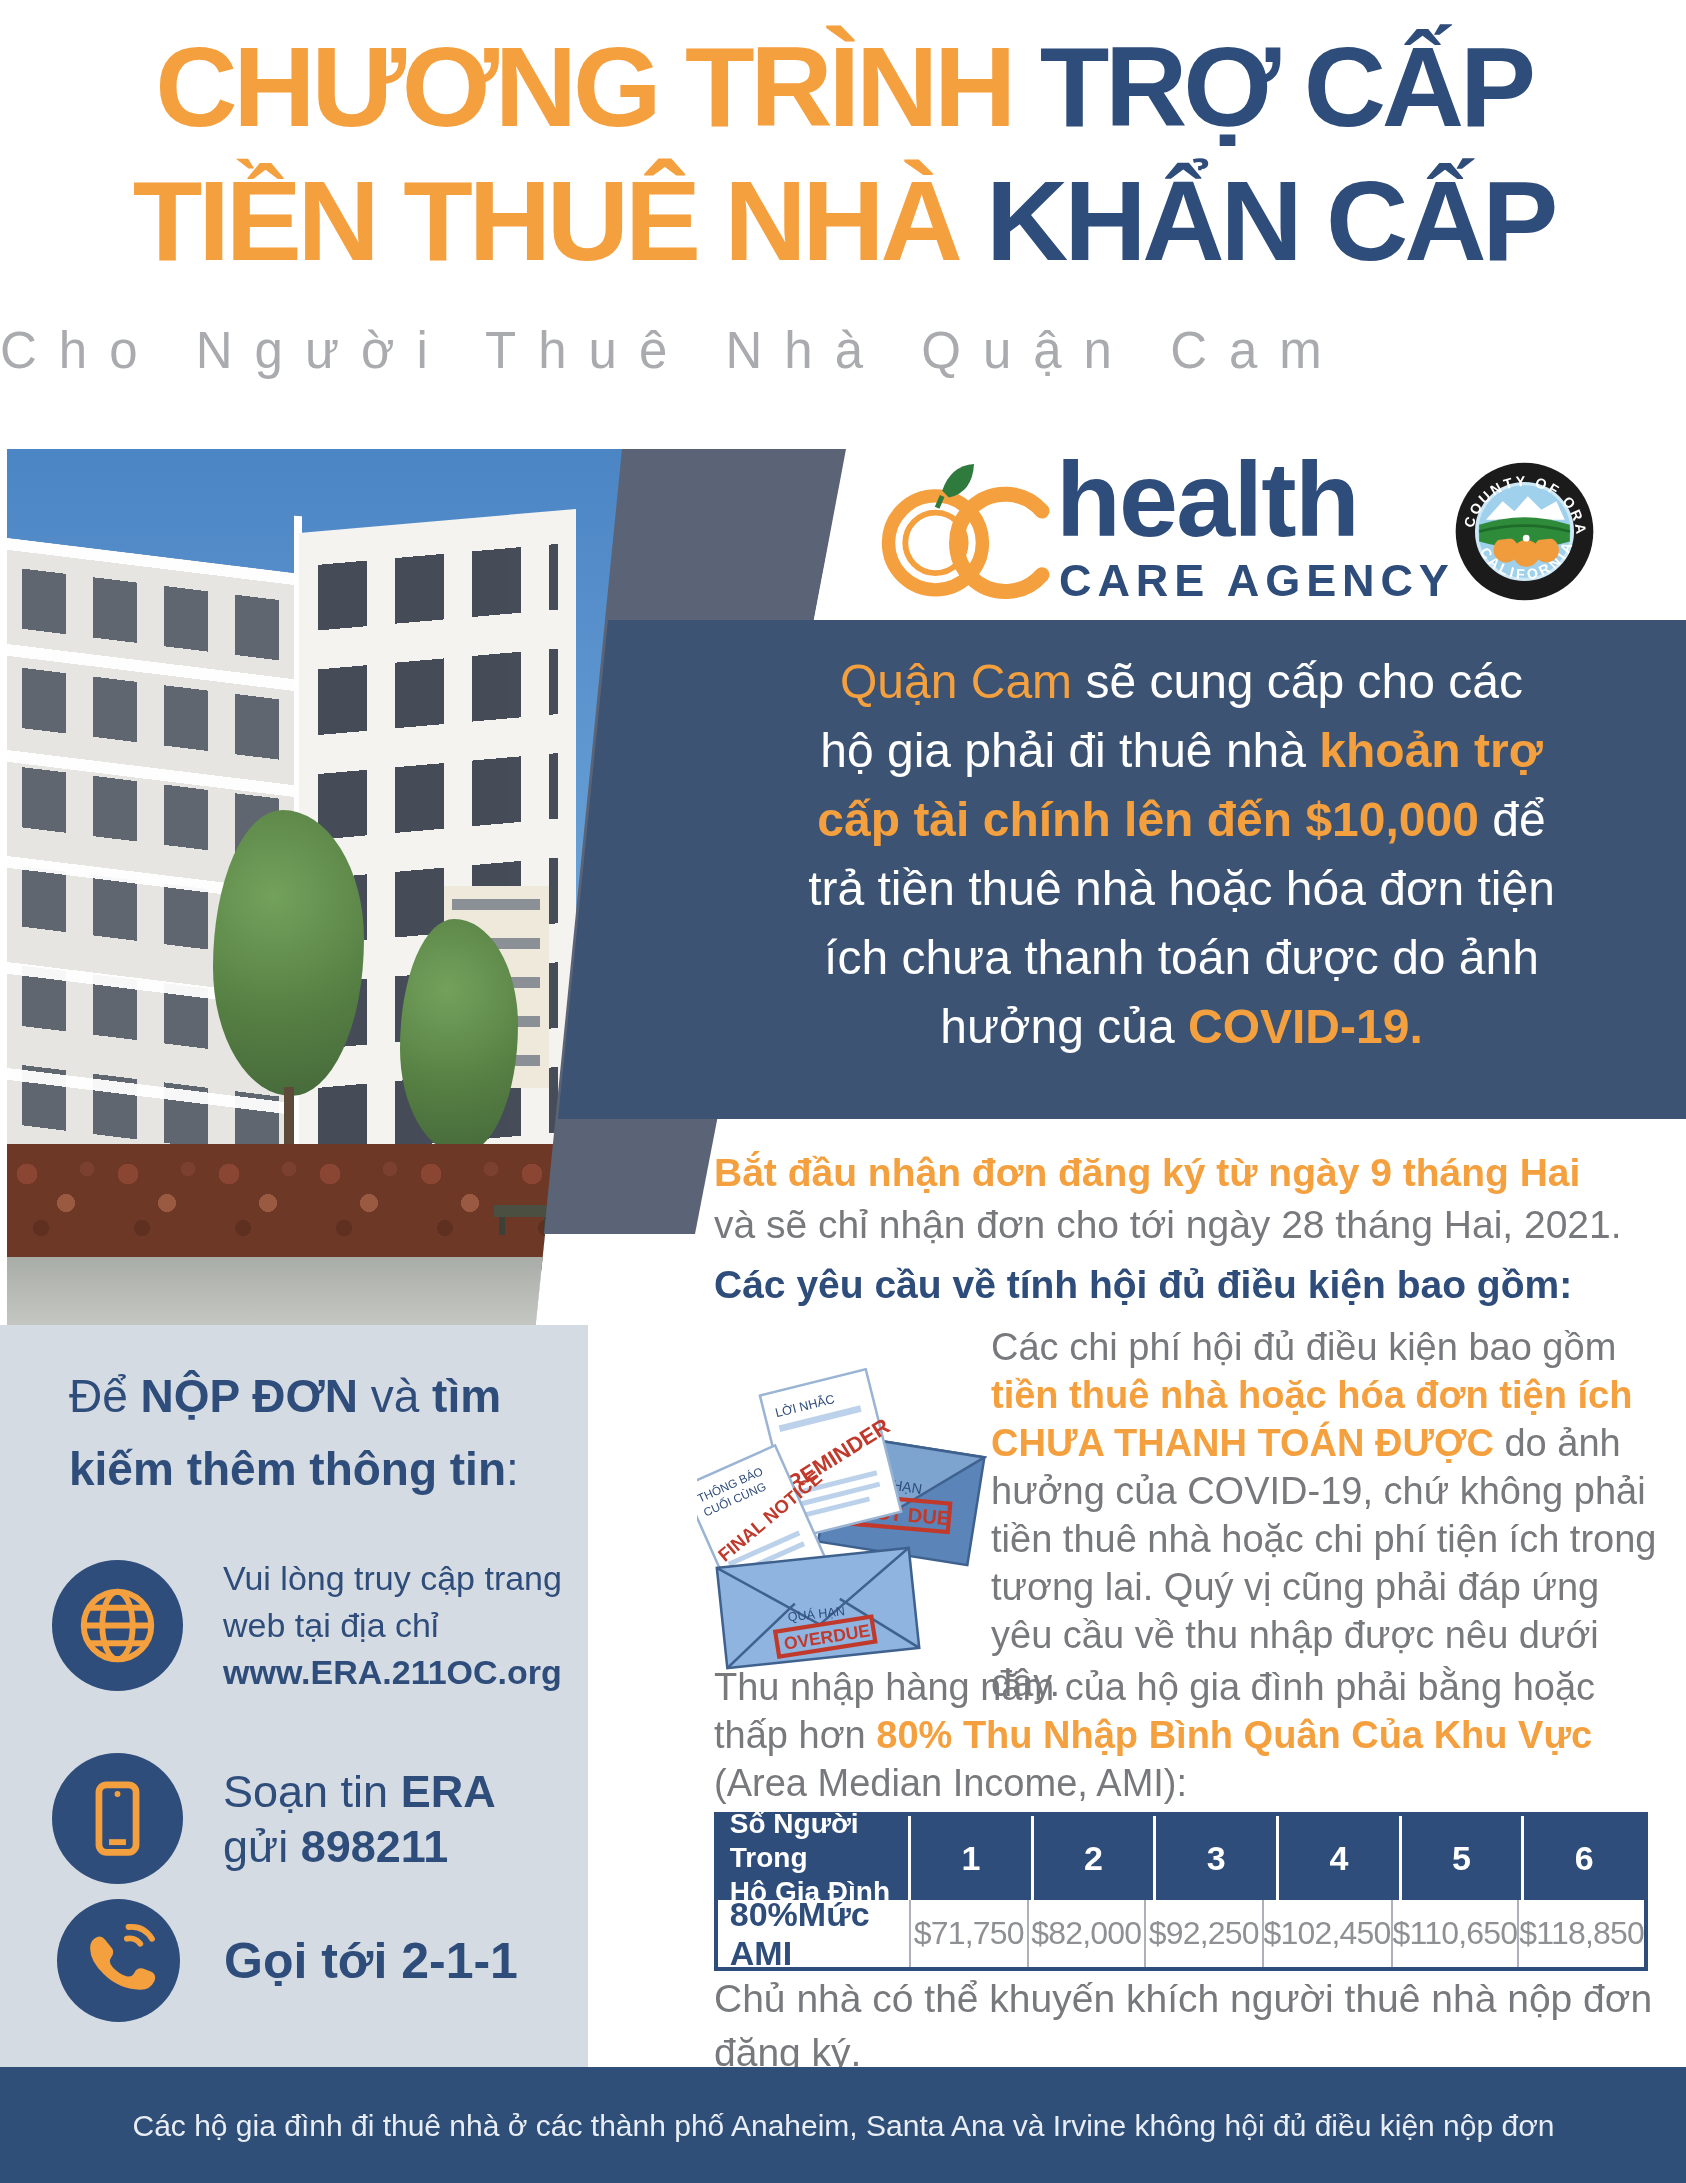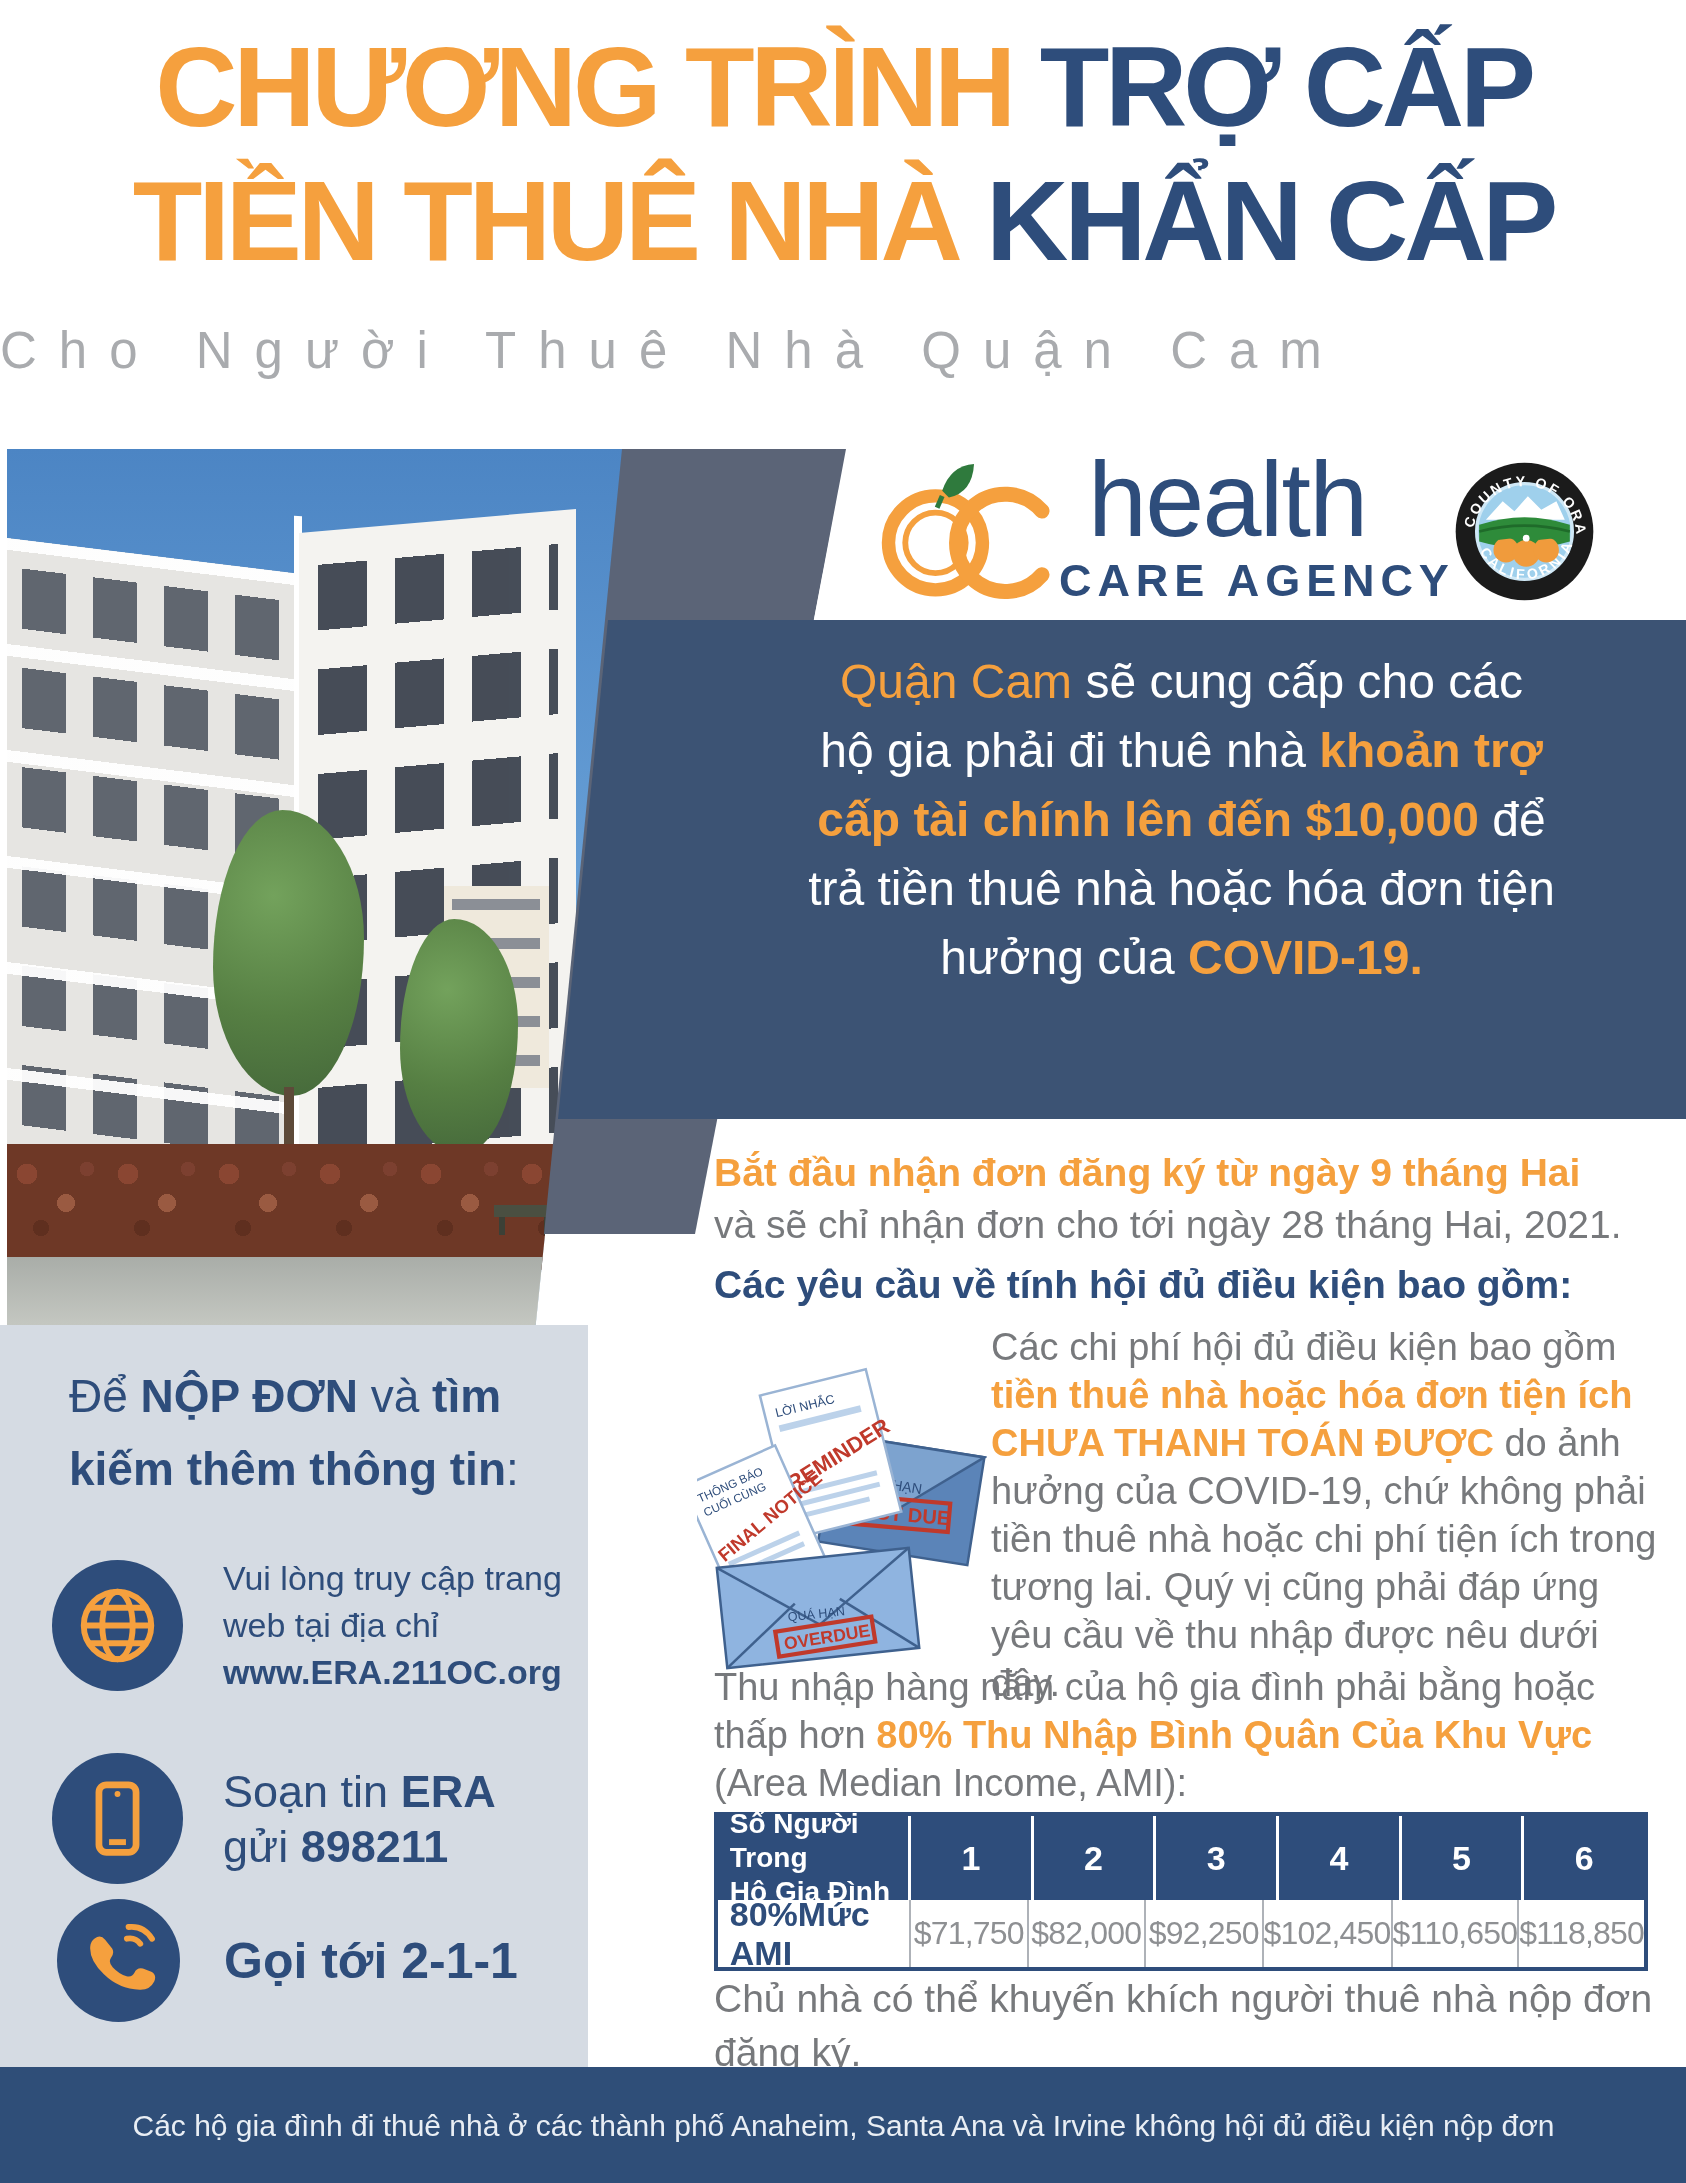--- a/index.html
+++ b/index.html
@@ -87,21 +87,21 @@
   .slate-band{
     left:504px;top:449px;width:361px;height:785px;background:var(--slate);
     clip-path:polygon(118px 0,343px 0,191px 785px,40px 785px);
   }
 
   
   .logo-panel{
     left:789px;top:449px;width:898px;height:178px;background:#ffffff;
     clip-path:polygon(57px 0,898px 0,898px 178px,23.5px 178px);
   }
-  .logo-health{position:absolute;left:267px;top:-10px;font-size:106px;font-weight:normal;color:var(--navy);letter-spacing:-1.7px;margin-left:32px;}
+  .logo-health{position:absolute;left:267px;top:-10px;font-size:106px;font-weight:bold;color:var(--navy);letter-spacing:-1.7px;}
   .logo-care{position:absolute;left:270px;top:106px;font-size:45px;font-weight:bold;color:var(--navy);letter-spacing:5.9px;}
 
   
   .navy-box{
     left:537px;top:620px;width:1150px;height:499px;background:var(--navy-box);
     clip-path:polygon(71px 0,1150px 0,1150px 499px,21px 499px);
   }
   .hero-lines{position:absolute;left:172px;top:27px;width:945px;text-align:center;
     color:#ffffff;font-size:48px;line-height:69px;}
   .hero-lines div{white-space:nowrap;}
@@ -199,20 +199,21 @@
     <path d="M 100 94 Q 110 86 120 92 Z" fill="#2e8b3a"></path>
   </svg>
 </div>
 
 <div class="abs navy-box">
   <div class="hero-lines">
     <div><span class="c-o">Quận Cam</span><span> sẽ cung cấp cho các</span></div>
     <div><span>hộ gia phải đi thuê nhà </span><span class="c-ob">khoản trợ</span></div>
     <div><span class="c-ob">cấp tài chính lên đến $10,000</span><span> để</span></div>
     <div><span>trả tiền thuê nhà hoặc hóa đơn tiện</span></div>
+    <div><span>ích chưa thanh toán được do ảnh</span></div>
     <div><span>hưởng của </span><span class="c-ob">COVID-19.</span></div>
   </div>
 </div>
 
 <div class="abs dates">
   <div class="d1">Bắt đầu nhận đơn đăng ký từ ngày 9 tháng Hai</div>
   <div class="d2">và sẽ chỉ nhận đơn cho tới ngày 28 tháng Hai, 2021.</div>
 </div>
 
 <div class="abs elig-heading">Các yêu cầu về tính hội đủ điều kiện bao gồm:</div>

